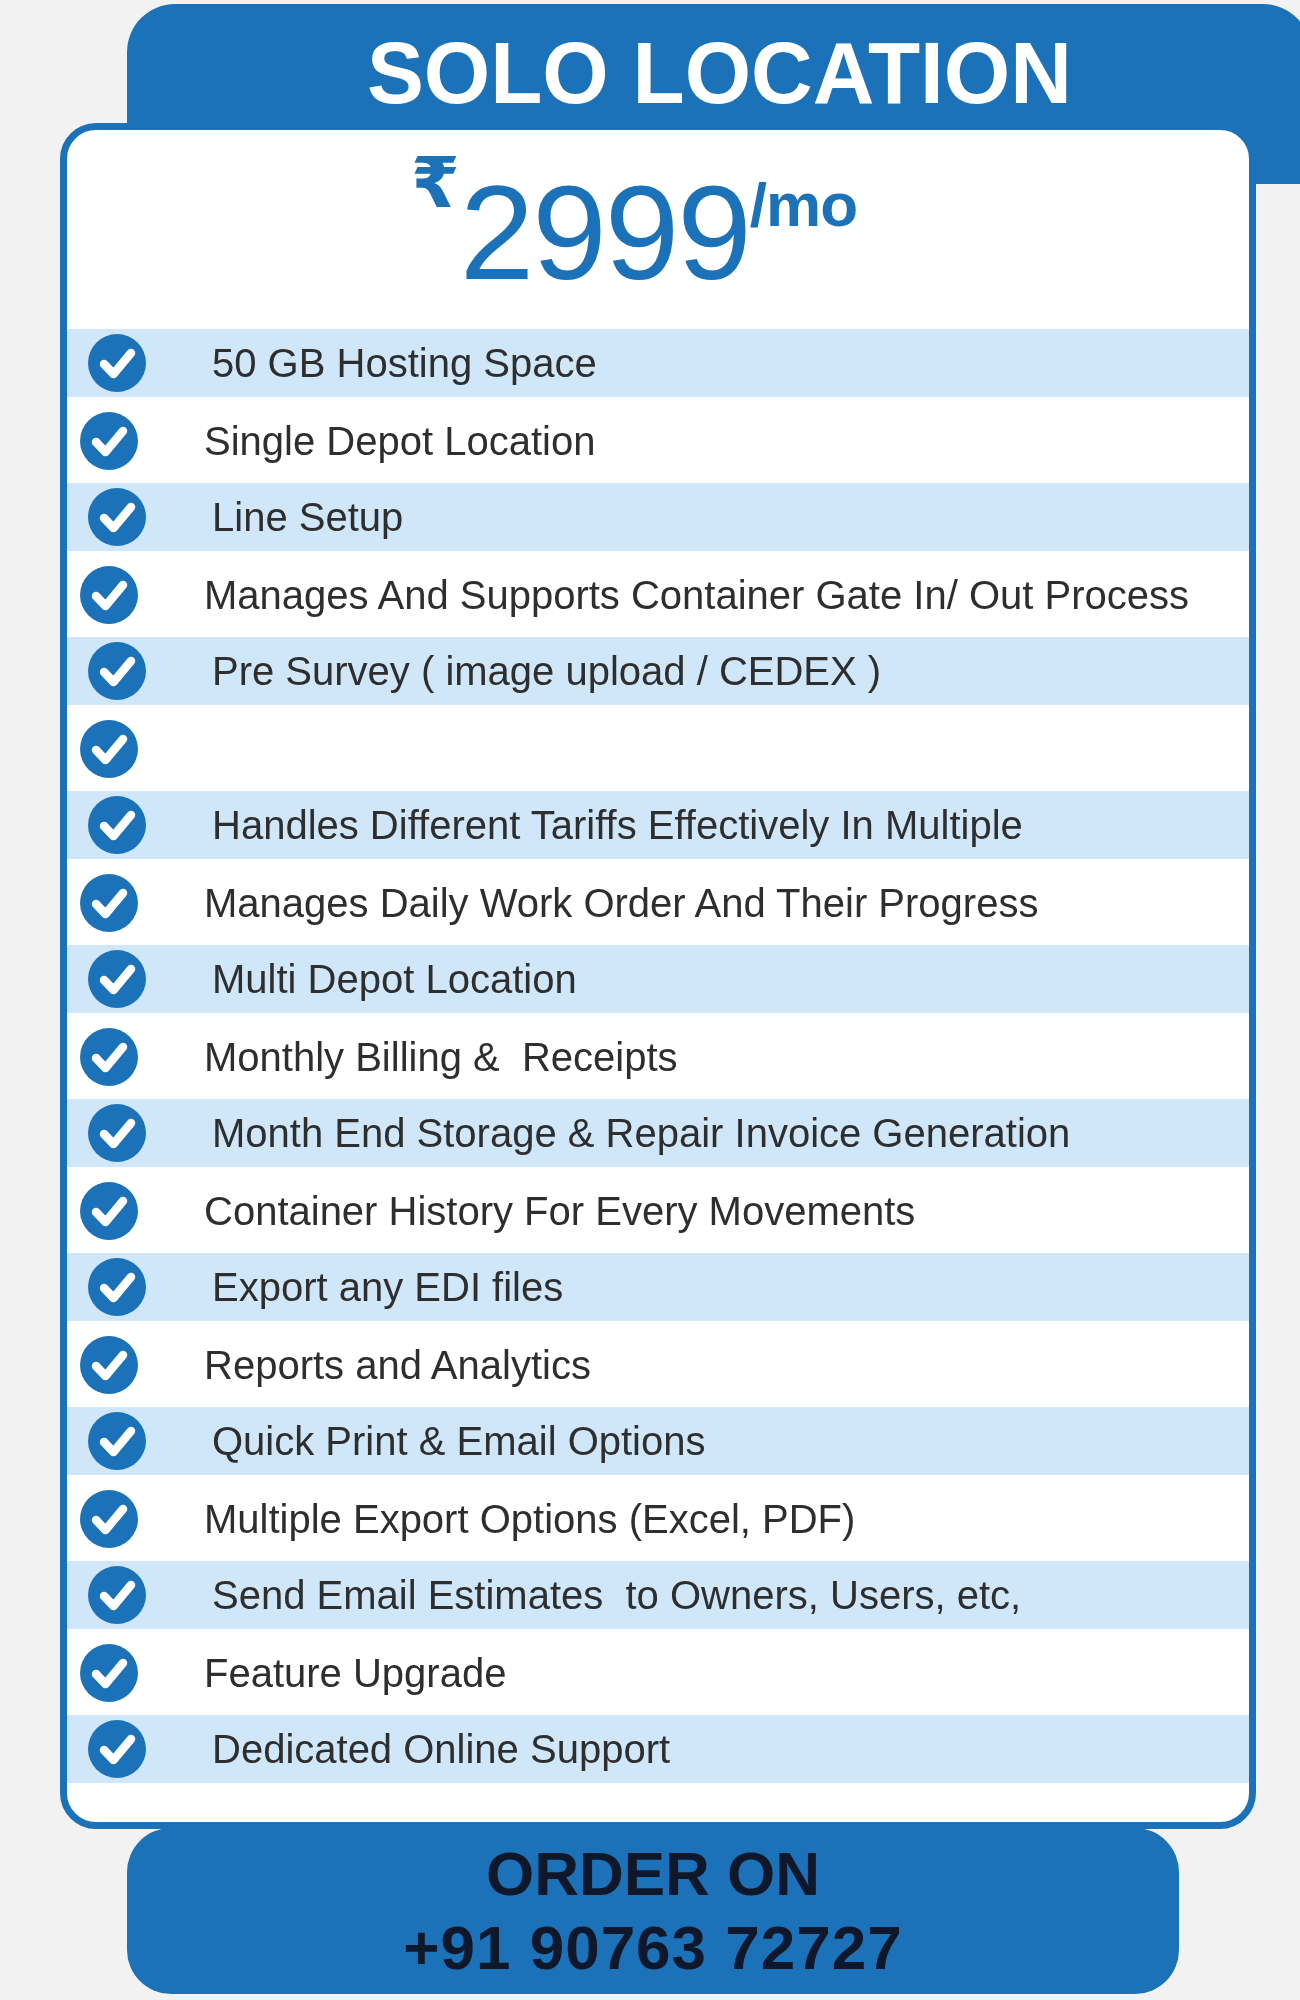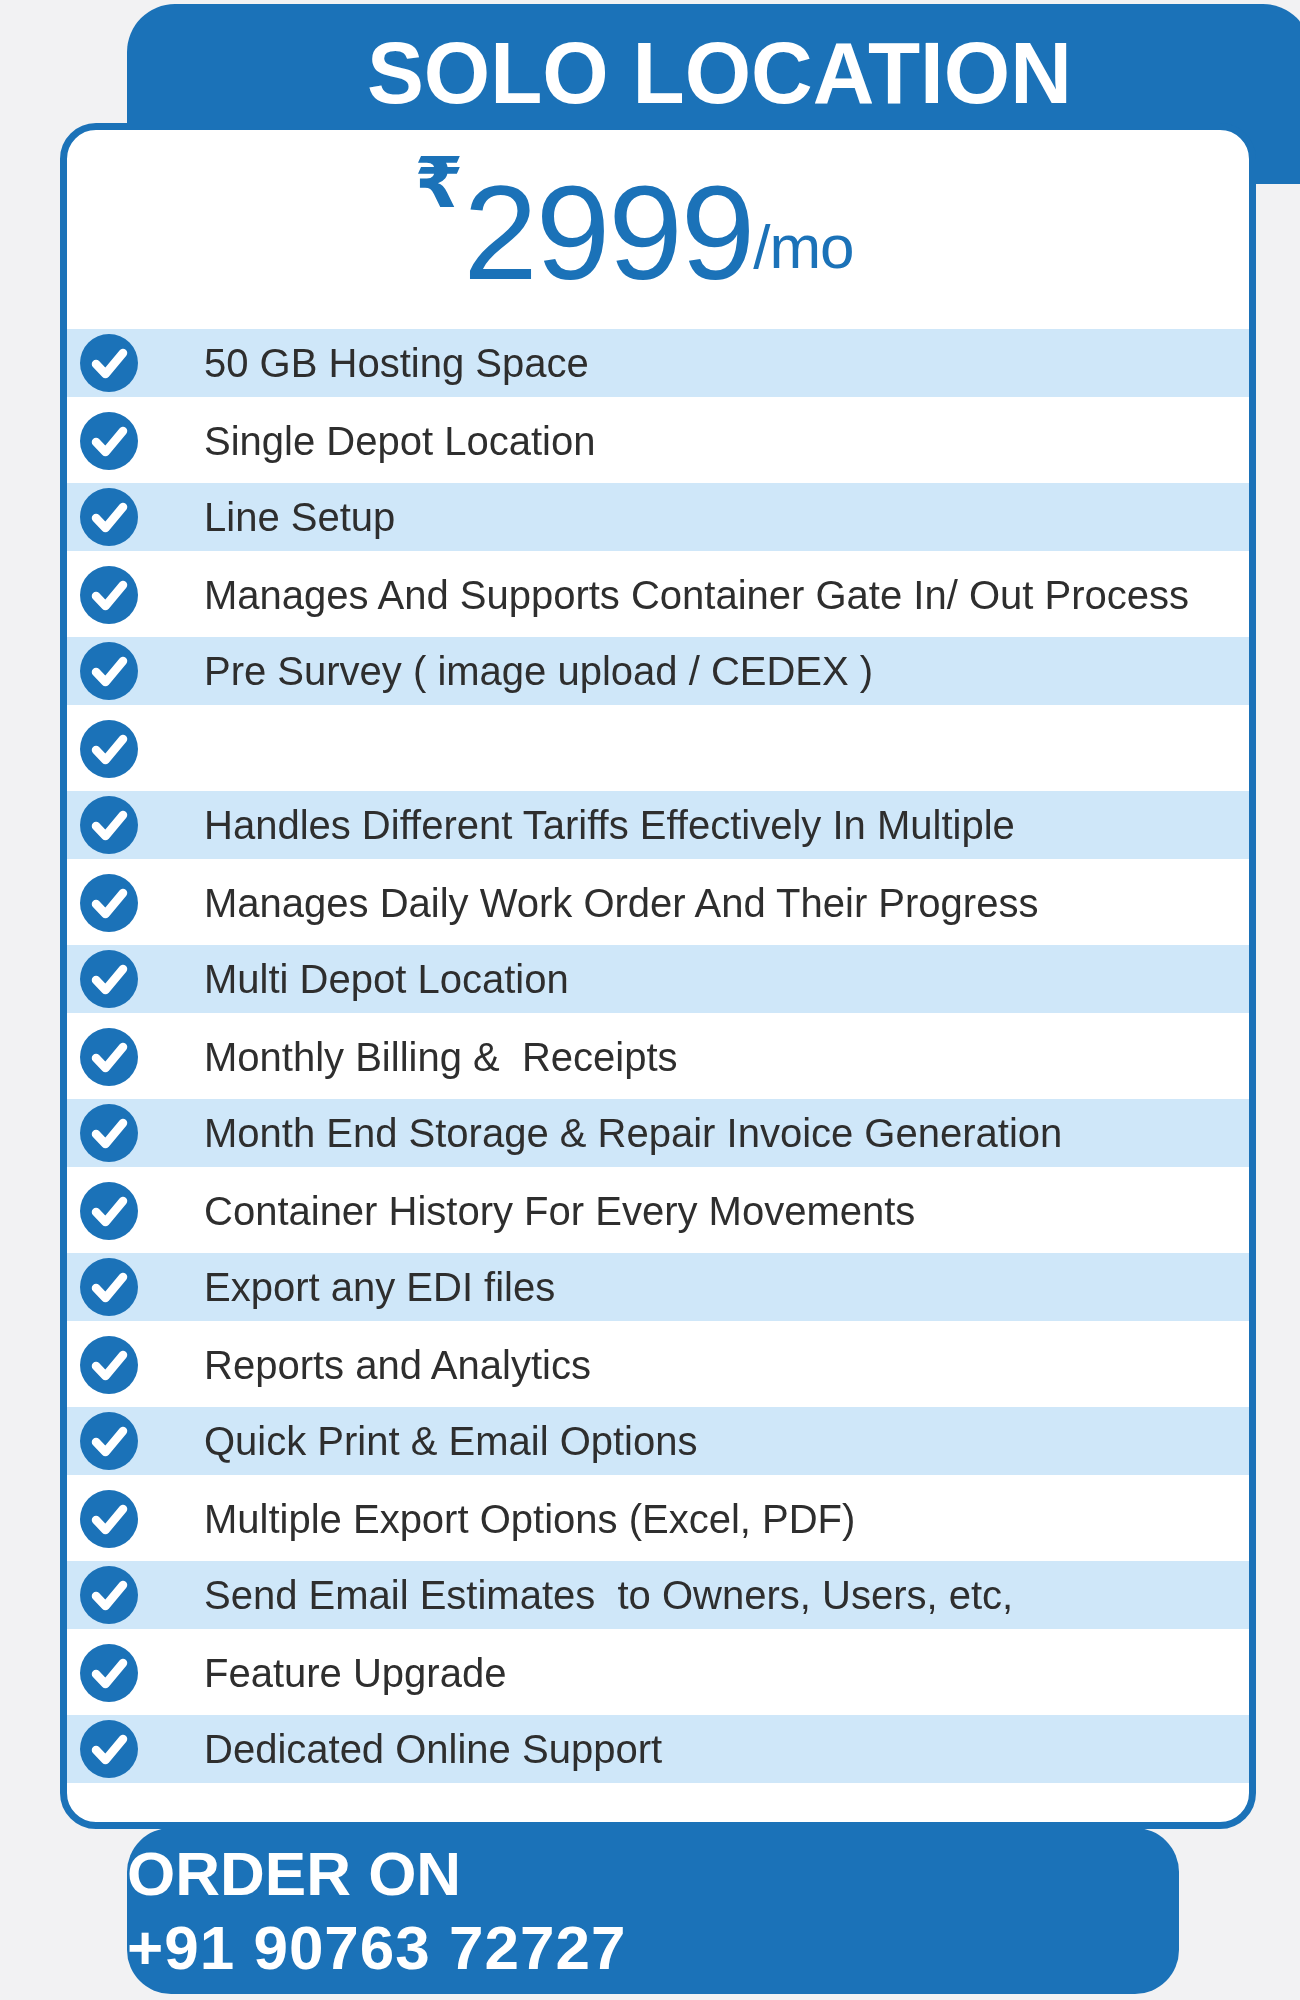--- a/index.html
+++ b/index.html
@@ -33,41 +33,41 @@
     border:7px solid var(--blue);border-radius:36px;
     z-index:2;overflow:hidden;
   }
   .price-row{
     height:188px;display:flex;justify-content:center;align-items:flex-start;
     transform:translateX(-24px);
     color:var(--blue);
   }
   .price-currency{font-size:70px;font-weight:bold;line-height:1;margin-top:18px;}
   .price-amount{font-size:134px;font-weight:normal;line-height:1;margin-top:36px;letter-spacing:-2px;}
-  .price-period{font-size:62px;font-weight:normal;line-height:1;margin-top:86px;letter-spacing:-1px;}
+  .price-period{font-size:62px;font-weight:bold;line-height:1;margin-top:44px;letter-spacing:-1px;}
   
   .features{margin-top:7px;}
   .row{
     height:77px;display:flex;align-items:center;box-sizing:border-box;
   }
   .row.alt{
     background:var(--rowblue);
-    border-top:4px solid #ffffff;border-bottom:5px solid #ffffff;
+    border-top:4px solid #ffffff;border-bottom:5px solid #ffffff;padding-left:8px;
   }
   .check{width:58px;height:58px;margin-left:13px;flex:0 0 auto;display:block;}
   .label{
     margin-left:66px;font-size:40px;color:var(--text);
     white-space:pre;line-height:1;
   }
   
   .footer{
     position:absolute;left:127px;top:1828px;width:1052px;height:166px;
     background:var(--blue);border-radius:44px;z-index:1;
-    display:flex;flex-direction:column;justify-content:center;align-items:flex-start;
-    color:#ffffff;font-weight:bold;text-align:center;
+    display:flex;flex-direction:column;justify-content:center;align-items:center;
+    color:#0f172a;font-weight:bold;text-align:center;
   }
   .footer-line1{font-size:62px;line-height:1;}
   .footer-line2{font-size:62px;line-height:1;margin-top:12px;letter-spacing:1px;}
 </style>
 </head>
 <body>
 
 <div class="stage">
 
   <div class="header-tab">

